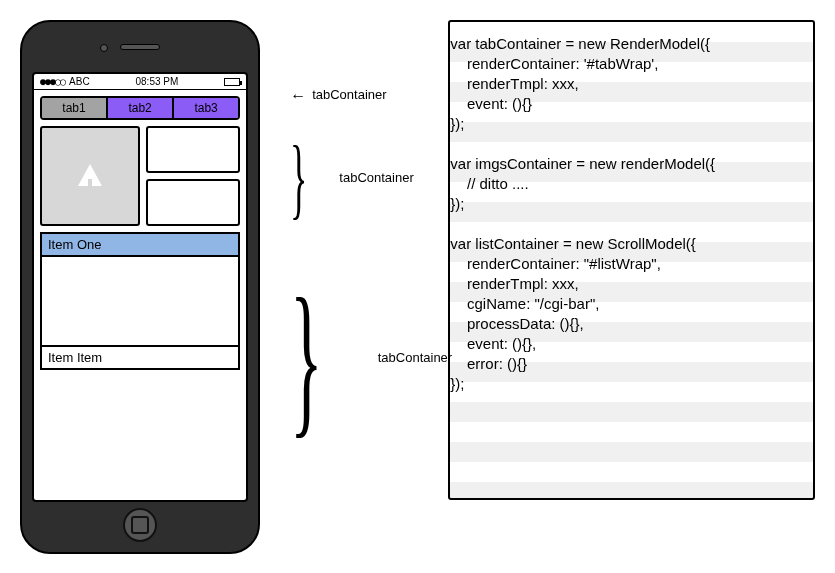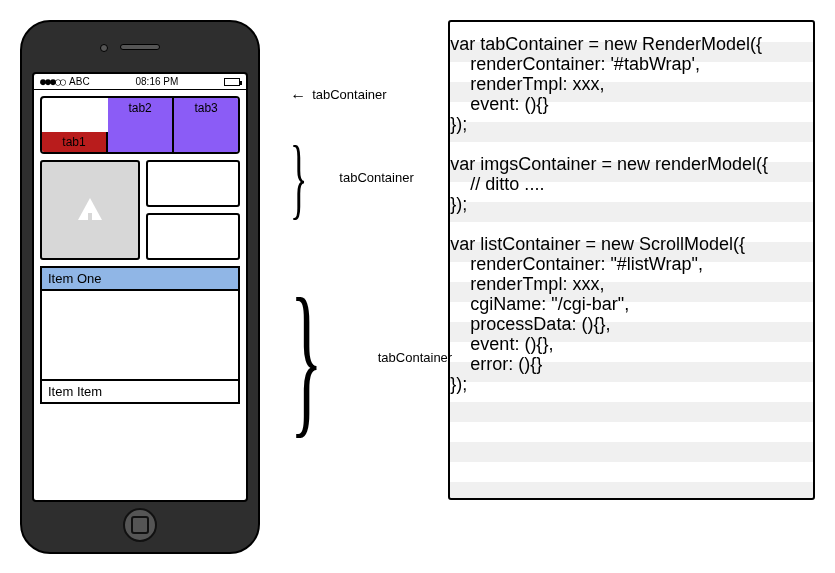--- a/index.html
+++ b/index.html
@@ -96,21 +96,21 @@
   }
   .tabbar .tab {
     flex:1;
     text-align:center;
     padding: 3px 0;
     font-size: 12px;
     border-right: 2px solid #000;
     background: #8b5cf6;
   }
   .tabbar .tab:last-child { border-right: none; }
-  .tabbar .tab.active { background: #b91c1c; margin-top: 34px; }
+  .tabbar .tab.active { background: #a3a3a3; }
 
   .imgs {
     display:flex;
     gap:6px;
     margin: 0 6px 6px 6px;
   }
   .imgs .big {
     width: 100px; height: 100px;
     border: 2px solid #000;
     background: #d7d7d7;
@@ -178,21 +178,21 @@
   .codebox {
     width: 400px;
     border: 2px solid #000;
     border-radius: 3px;
     background: repeating-linear-gradient(
       to bottom,
       #fff 0, #fff 20px,
       #f0f0f0 20px, #f0f0f0 40px
     );
     padding: 12px 0;
-    font-size: 18px;
+    font-size: 15px;
     white-space: pre;
     line-height: 20px;
     min-height: 480px;
   }
   .codebox .line { height: 20px; }
 </style>
 </head>
 <body>
 
 <div class="stage">
@@ -200,21 +200,21 @@
   <div class="phone">
     <div class="camera"></div>
     <div class="speaker"></div>
     <div class="screen">
 
       <div class="statusbar">
         <div class="left">
           <span class="sig">●●●○○</span>
           <span>ABC</span>
         </div>
-        <div>08:16 PM</div>
+        <div>08:53 PM</div>
         <div class="right">
           <span class="battery"></span>
         </div>
       </div>
 
       <div class="tabbar" id="tab-root">
           <div class="tab active">tab1</div>
           <div class="tab">tab2</div>
           <div class="tab">tab3</div>
         </div>

